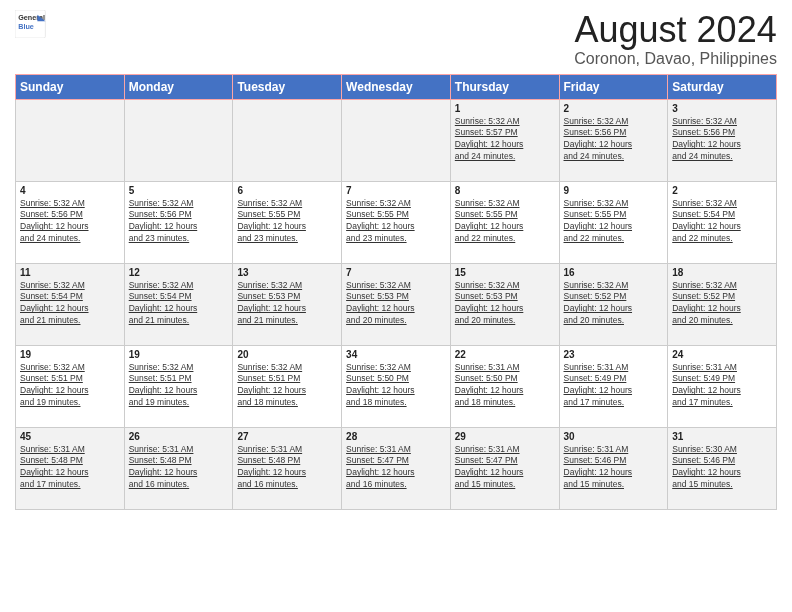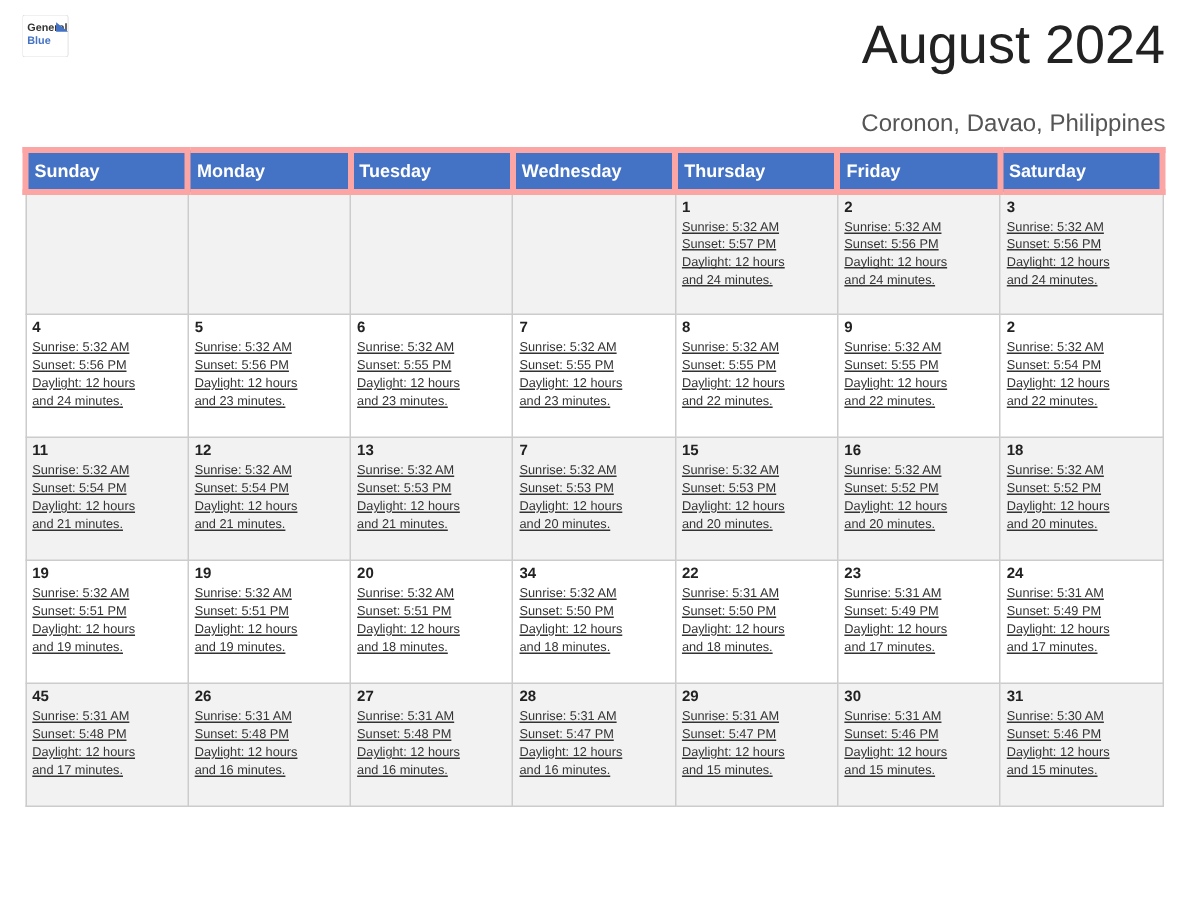--- a/index.html
+++ b/index.html
@@ -34,35 +34,34 @@
     }
     .main-title {
       font-size: 36px;
       font-weight: normal;
       color: #222;
       line-height: 1.1;
     }
     .subtitle {
       font-size: 16px;
       color: #555;
-      margin-top: 24px;
     }
     .calendar {
       width: 100%;
       border-collapse: collapse;
       table-layout: fixed;
     }
     .calendar thead tr th {
       background-color: #4472c4;
       color: #fff;
       font-size: 12px;
       font-weight: bold;
       padding: 5px 4px;
       text-align: left;
-      border: 4px solid #fca5a5;
+      border: 1px solid #fca5a5;
     }
     .calendar tbody tr td {
       border: 1px solid #ccc;
       vertical-align: top;
       padding: 3px 4px;
       font-size: 9px;
       color: #222;
       height: 82px;
       background: #fff;
     }

